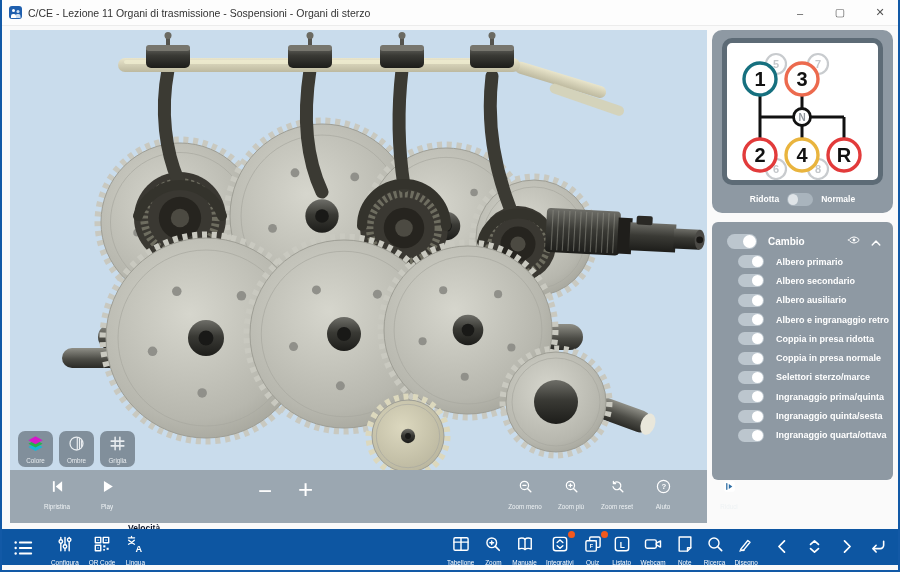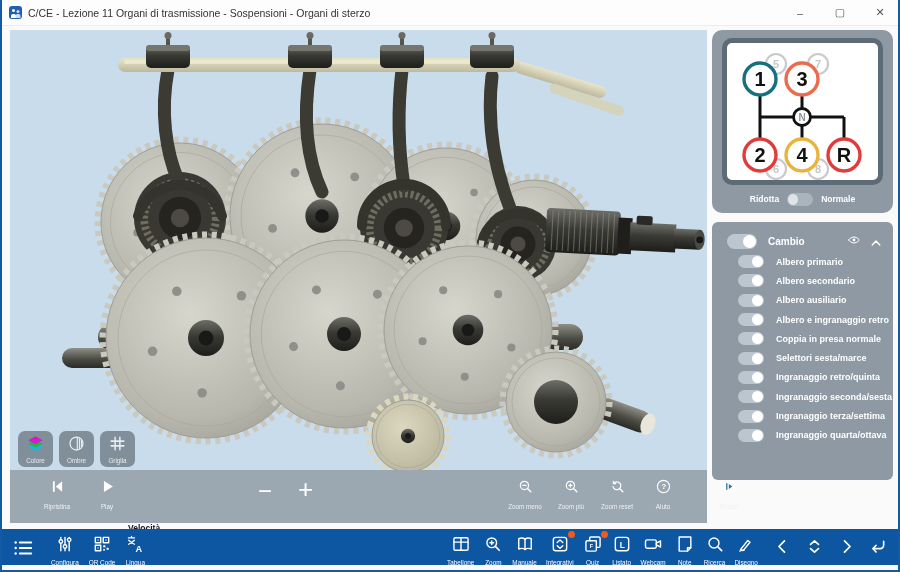--- a/index.html
+++ b/index.html
@@ -480,37 +480,37 @@
         <div class="layer-row">
           <span class="tgl"></span>
           <span class="llabel">Albero ausiliario</span>
         </div>
         <div class="layer-row">
           <span class="tgl"></span>
           <span class="llabel">Albero e ingranaggio retro</span>
         </div>
         <div class="layer-row">
           <span class="tgl"></span>
+          <span class="llabel">Coppia in presa ridotta</span>
+        </div>
+        <div class="layer-row">
+          <span class="tgl"></span>
           <span class="llabel">Coppia in presa normale</span>
         </div>
         <div class="layer-row">
           <span class="tgl"></span>
-          <span class="llabel">Selettori sesta/marce</span>
-        </div>
-        <div class="layer-row">
-          <span class="tgl"></span>
-          <span class="llabel">Ingranaggio retro/quinta</span>
-        </div>
-        <div class="layer-row">
-          <span class="tgl"></span>
-          <span class="llabel">Ingranaggio seconda/sesta</span>
-        </div>
-        <div class="layer-row">
-          <span class="tgl"></span>
-          <span class="llabel">Ingranaggio terza/settima</span>
+          <span class="llabel">Selettori sterzo/marce</span>
+        </div>
+        <div class="layer-row">
+          <span class="tgl"></span>
+          <span class="llabel">Ingranaggio prima/quinta</span>
+        </div>
+        <div class="layer-row">
+          <span class="tgl"></span>
+          <span class="llabel">Ingranaggio quinta/sesta</span>
         </div>
         <div class="layer-row">
           <span class="tgl"></span>
           <span class="llabel">Ingranaggio quarta/ottava</span>
         </div>
       </div>
   </div>
 
   <div class="toolbar">
     <div class="tb-left">

